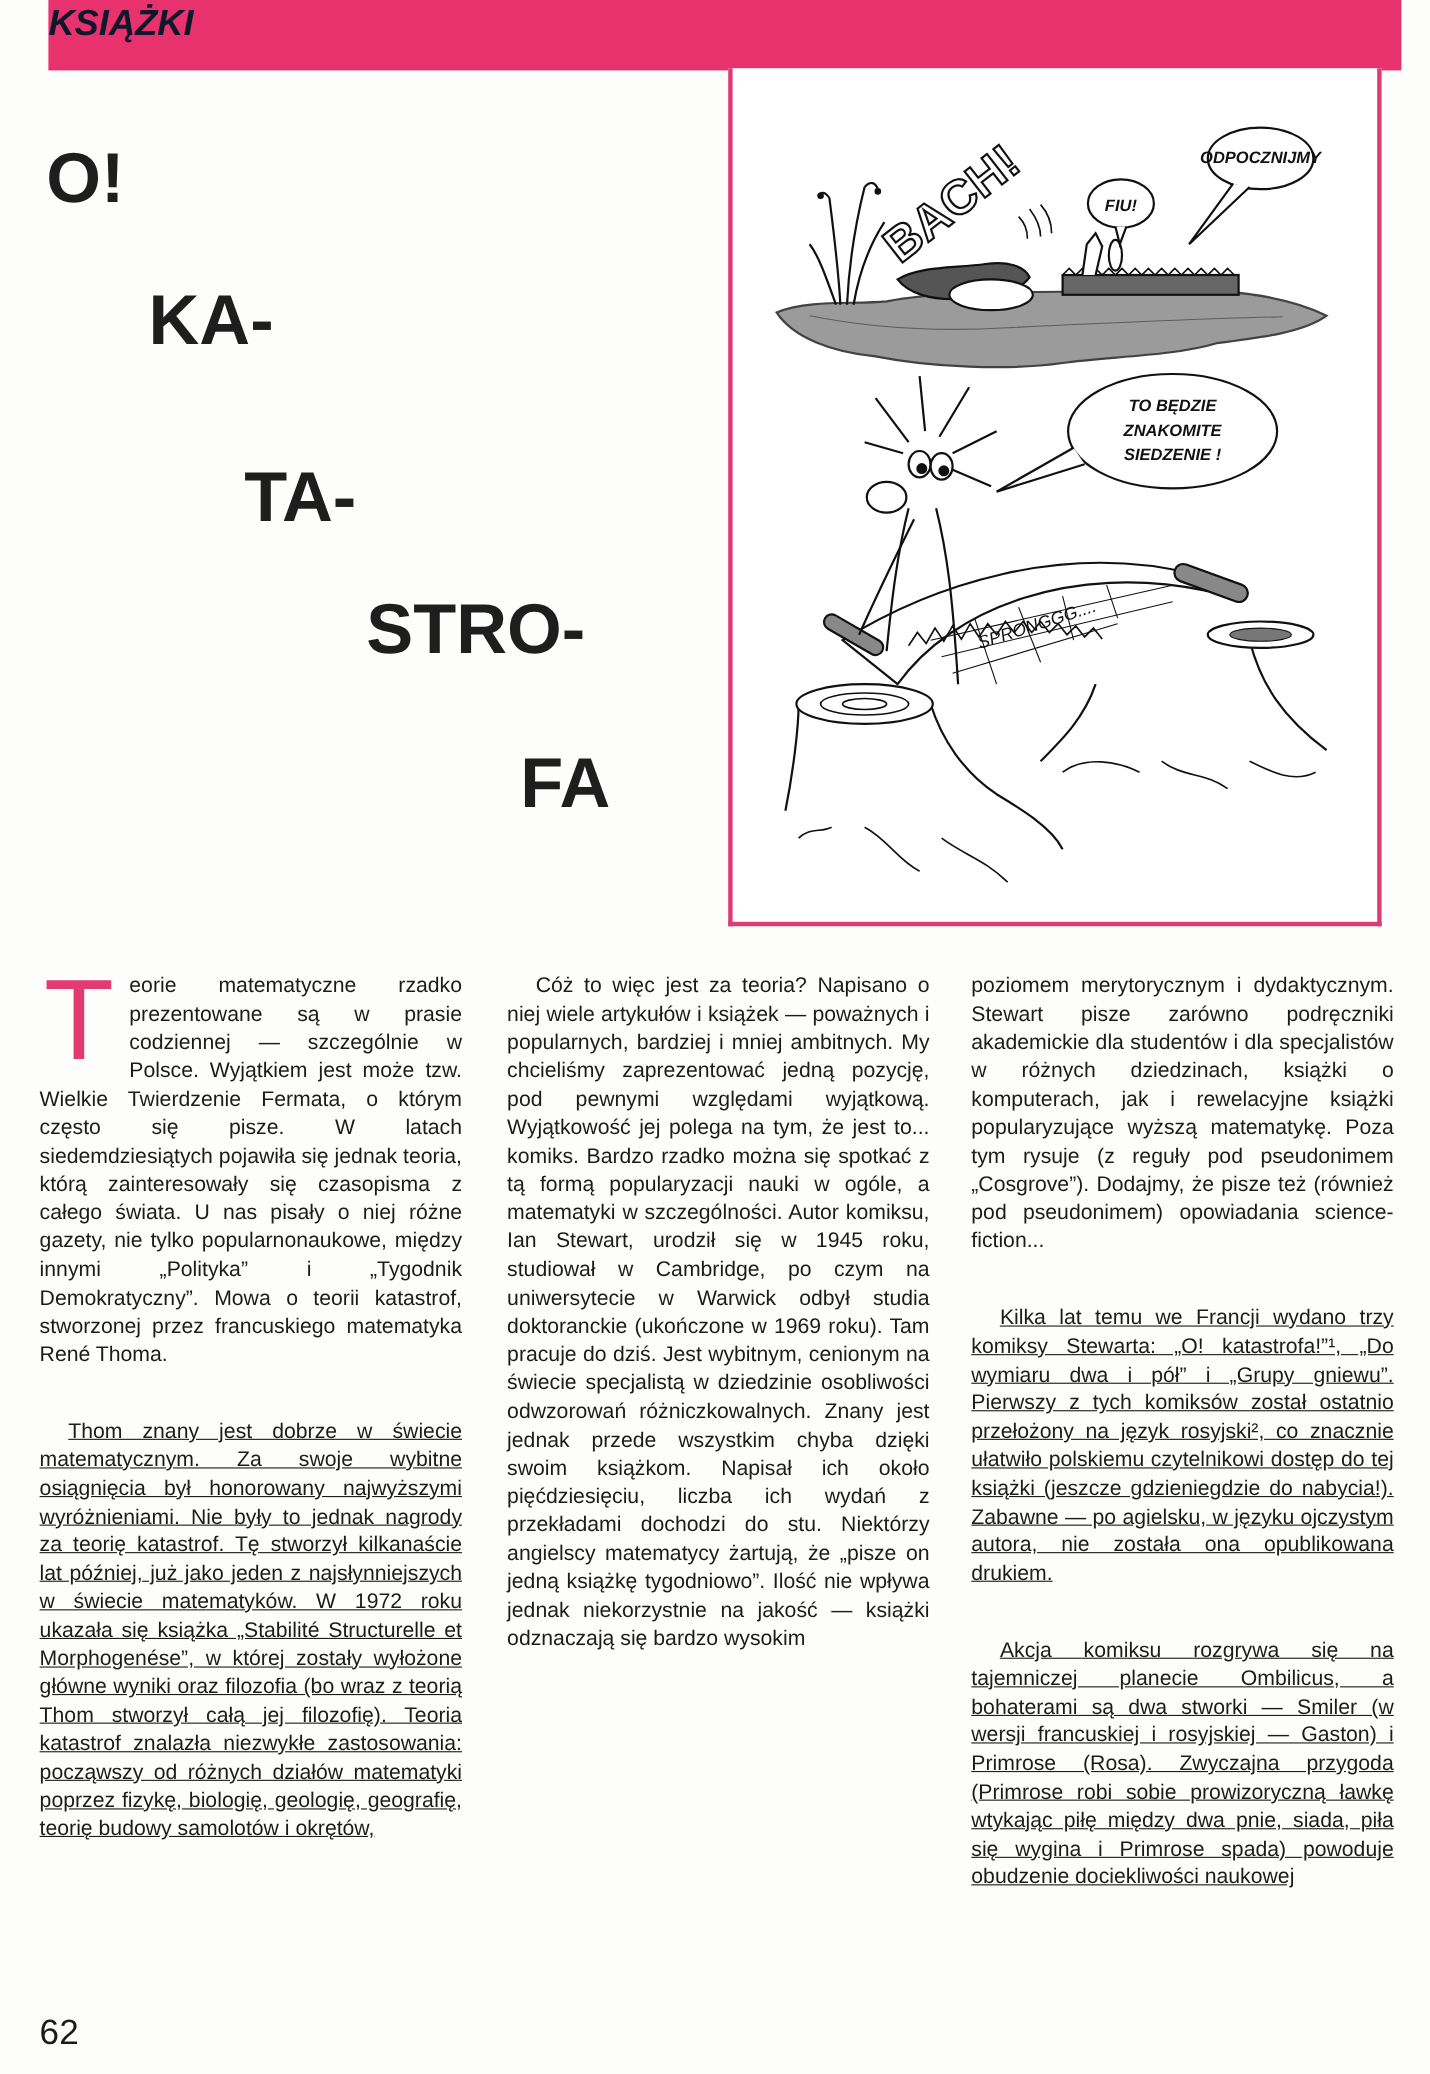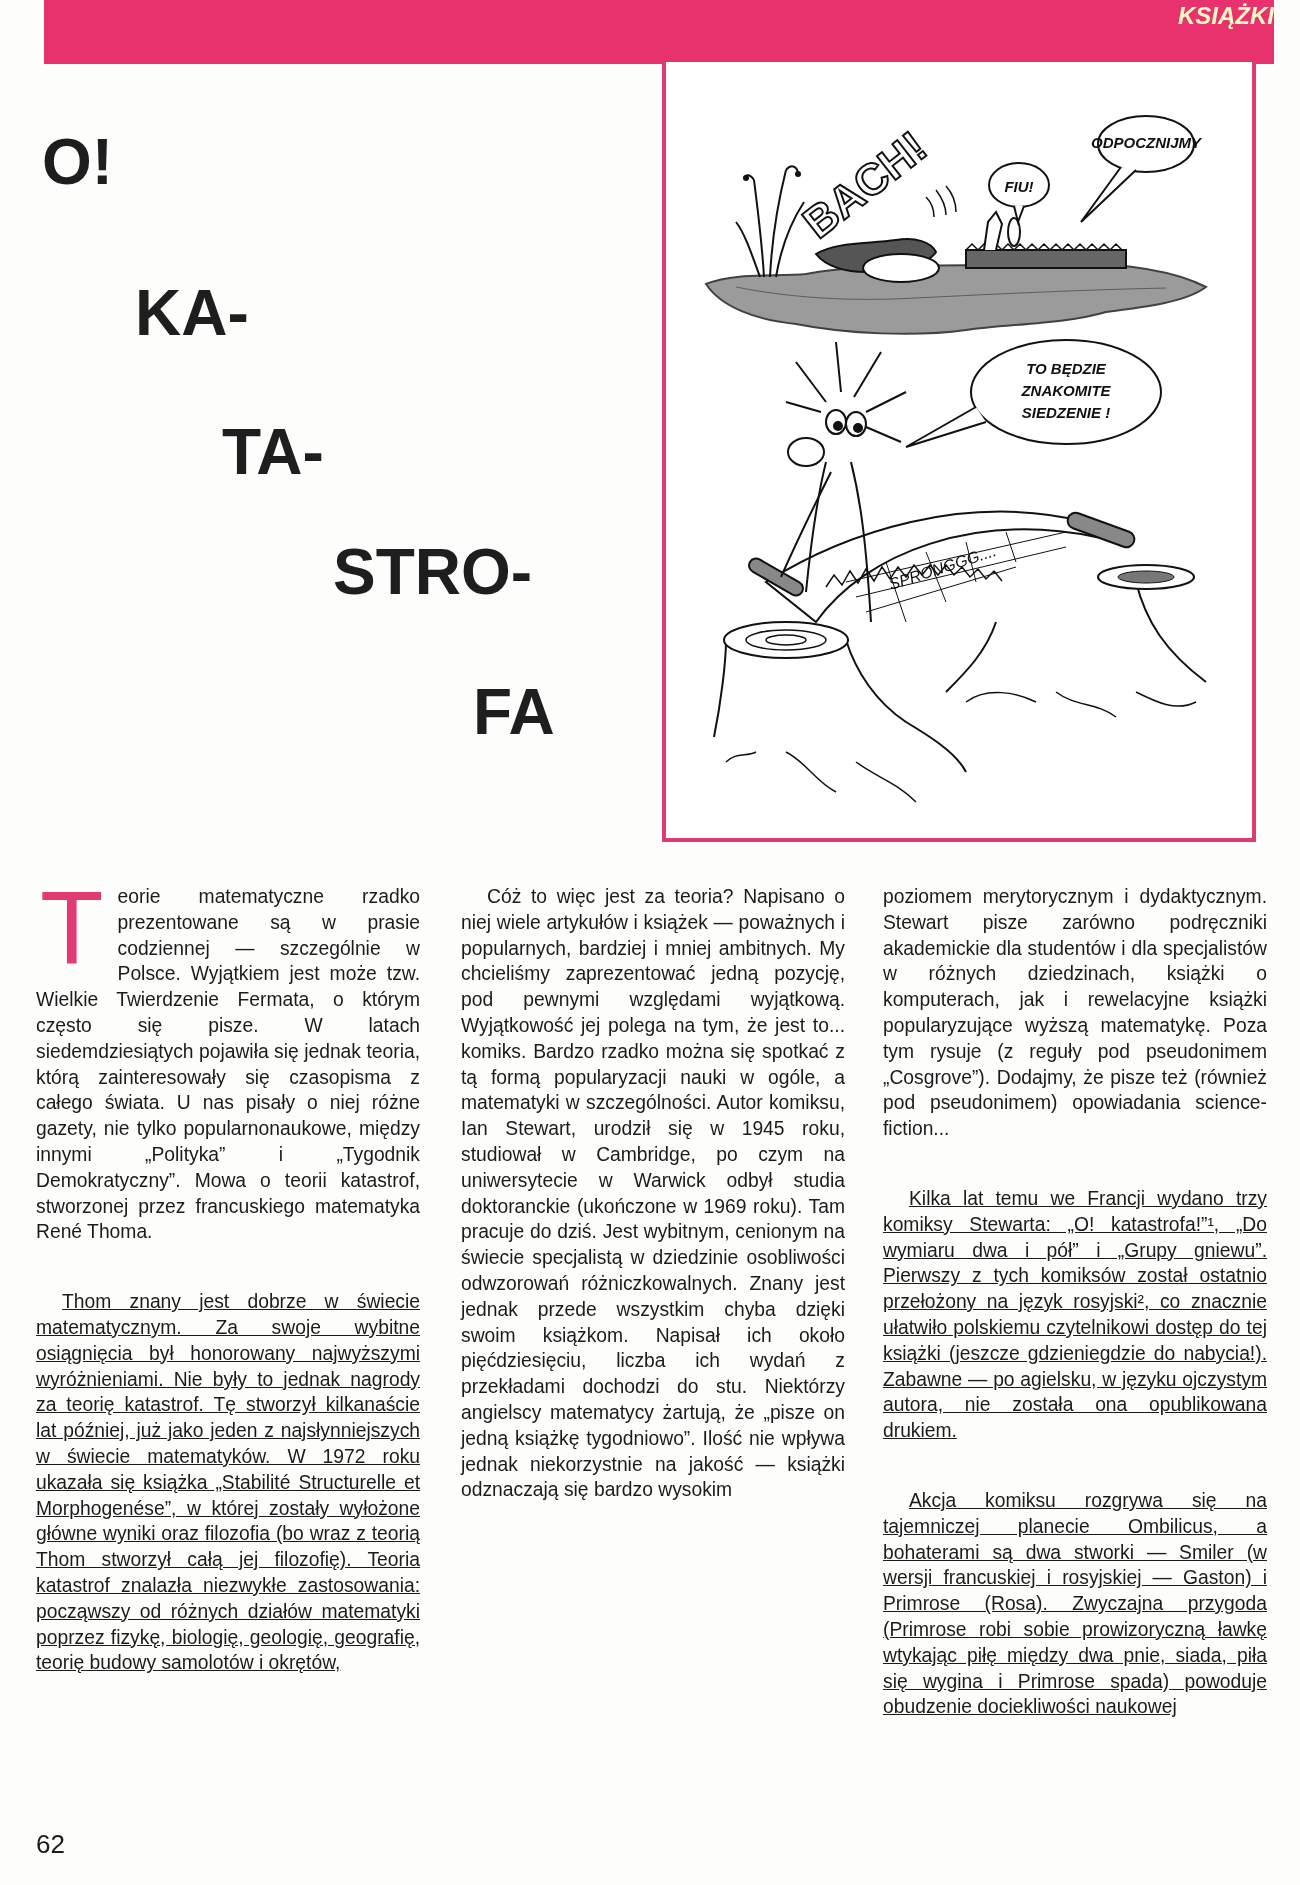--- a/index.html
+++ b/index.html
@@ -1,40 +1,40 @@
 <!DOCTYPE html>
 <html><head>
 <meta charset="utf-8">
 <style>
   html, body { margin: 0; padding: 0; background: #fdfdfb; }
   body { width: 1300px; height: 1885px; position: relative; overflow: hidden; font-family: "Liberation Sans", sans-serif; color: #1b1b1b; }
 
   .header-bar { position: absolute; left: 44px; top: 0; width: 1230px; height: 64px; background: #e8326e; }
-  .header-title { position: absolute; left: 0; right: 0; top: 2px; text-align: right; font-family: "Liberation Sans", sans-serif; font-weight: bold; font-style: italic; font-size: 24px; color: #fef9c3; letter-spacing: 0px; }
+  .header-title { position: absolute; left: 0; right: 0; top: 2px; text-align: left; font-family: "Liberation Sans", sans-serif; font-weight: bold; font-style: italic; font-size: 33px; color: #0f172a; letter-spacing: 0px; }
 
   .illustration-frame { position: absolute; left: 662px; top: 62px; width: 594px; height: 780px; border: 4px solid #e03a74; border-top: none; background: #ffffff; box-sizing: border-box; }
 
   .title-word { position: absolute; font-family: "Liberation Sans", sans-serif; font-weight: bold; font-size: 64px; color: #1e1e1e; line-height: 1; }
   .t1 { left: 42px; top: 130px; }
-  .t2 { left: 135px; top: 281px; }
+  .t2 { left: 135px; top: 259px; }
   .t3 { left: 222px; top: 420px; }
   .t4 { left: 333px; top: 540px; }
   .t5 { left: 473px; top: 680px; }
 
   .col { position: absolute; top: 884px; width: 384px; font-size: 19.3px; line-height: 25.8px; text-align: justify; hyphens: none; }
   .col p { margin: 0; }
   .col p + p { margin-top: 44px; text-decoration: underline; }
   .col p.indent { text-indent: 26px; }
   .c1 { left: 36px; }
   .c2 { left: 461px; }
   .c3 { left: 883px; }
 
   .dropcap { float: left; font-family: "Liberation Sans", sans-serif; font-size: 104px; line-height: 84px; color: #e23b73; margin: 2px 14px 0 4px; height: 90px; }
 
-  .page-number { position: absolute; left: 36px; top: 1829px; font-size: 26px; color: #1b1b1b; }
+  .page-number { position: absolute; left: 36px; top: 1829px; font-size: 32px; color: #1b1b1b; }
 
   svg text { font-family: "Liberation Sans", sans-serif; }
   .bubble-text { font-size: 15px; font-style: italic; font-weight: bold; fill: #111; }
 </style>
 </head>
 <body>
 
 <div class="header-bar">
   <div class="header-title">KSIĄŻKI</div>
 </div>

